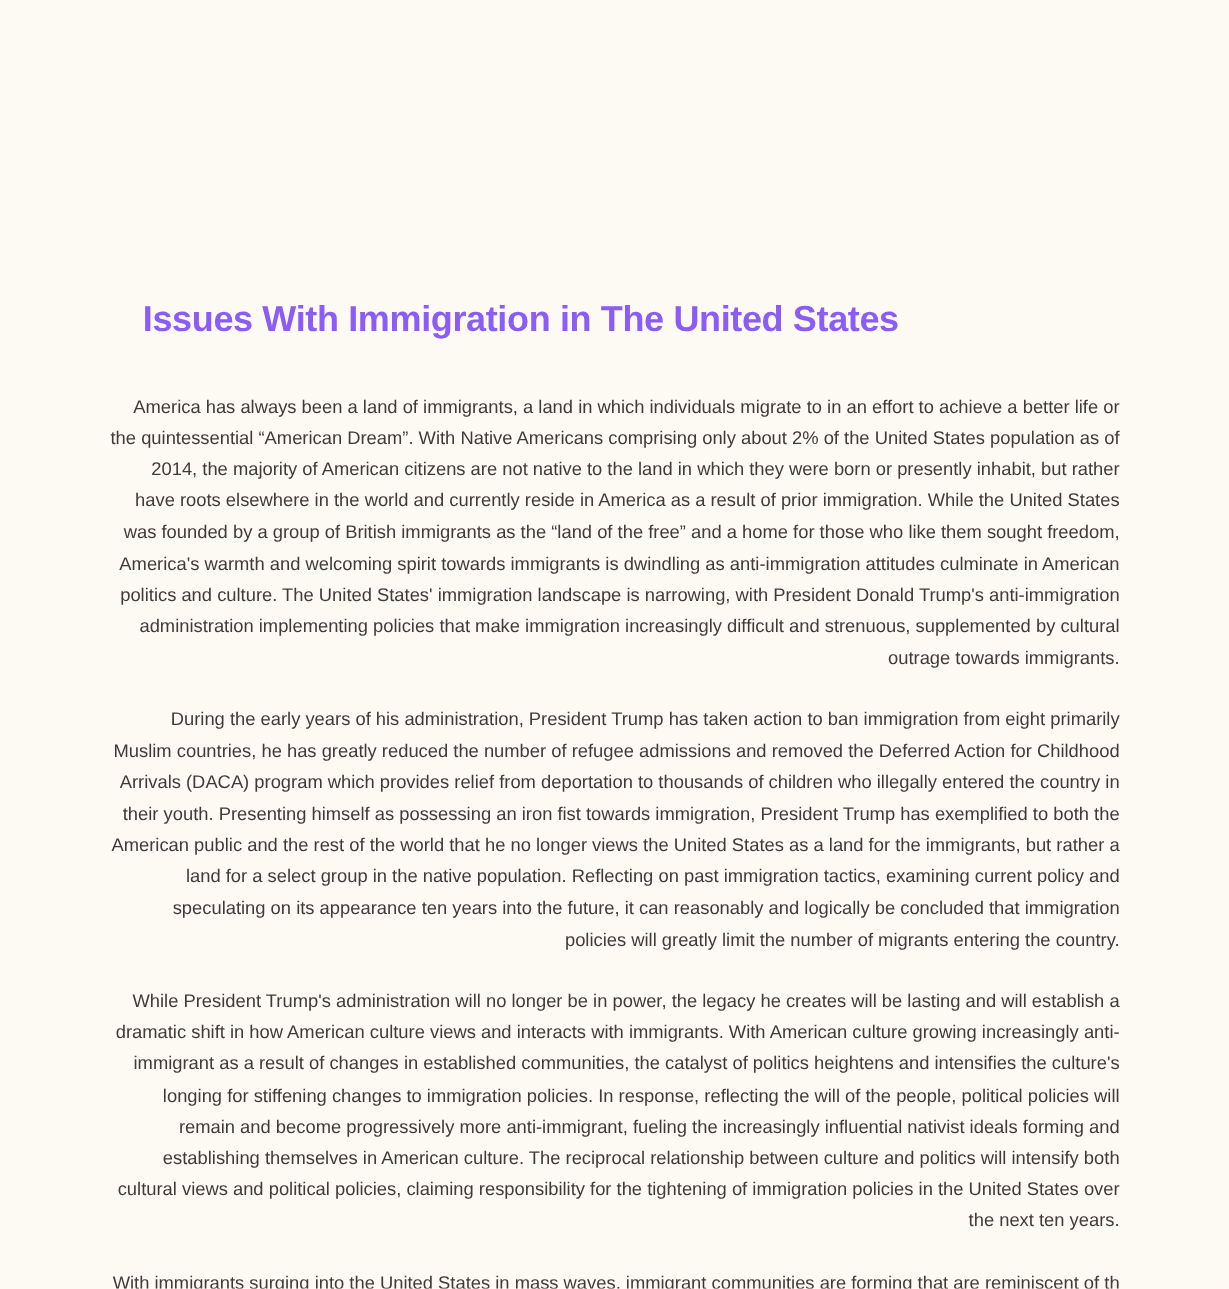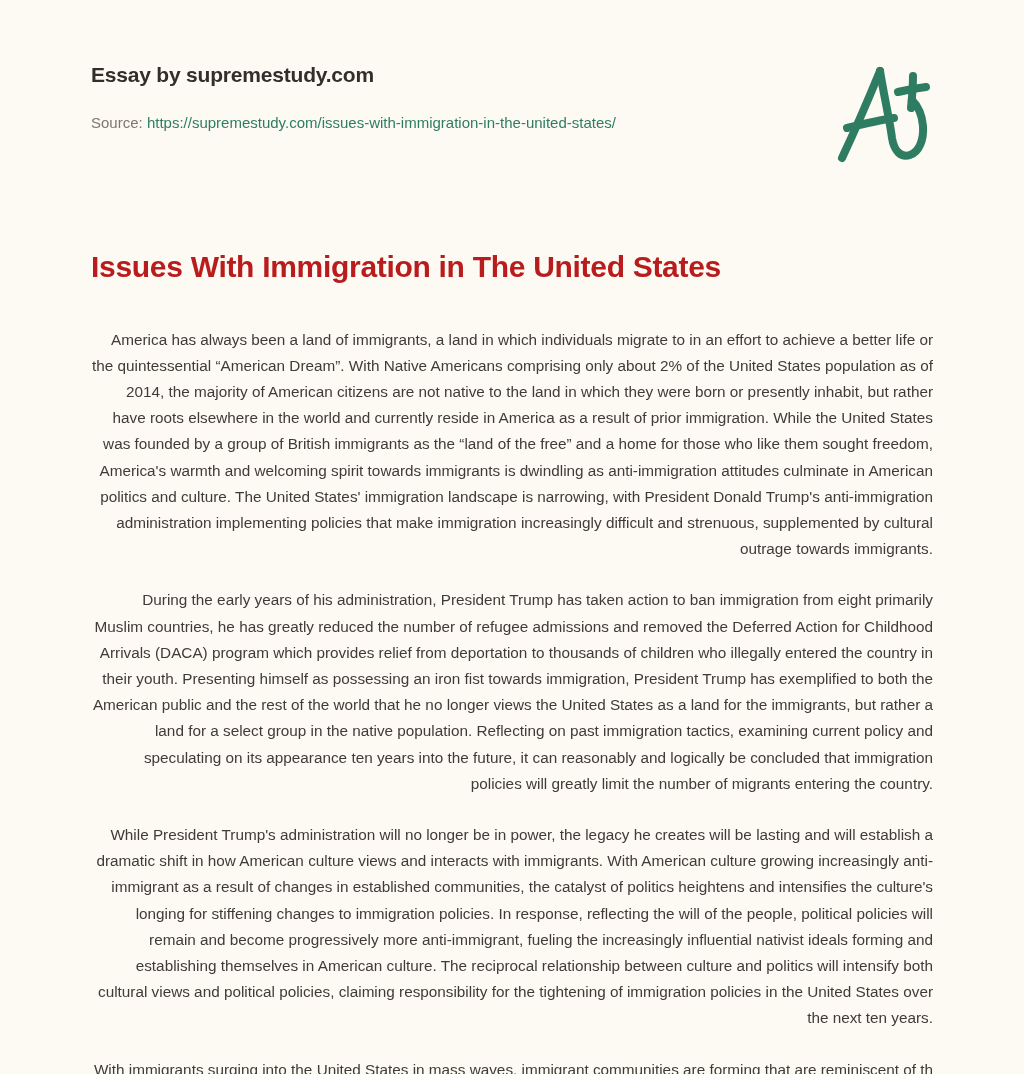--- a/index.html
+++ b/index.html
@@ -75,65 +75,43 @@
     position: absolute;
     left: 91px;
     top: 248px;
     width: 842px;
   }
 
   .article-title {
     font-size: 30px;
     font-weight: 700;
     letter-spacing: -0.3px;
-    color: #b91c1c;
+    color: #8b5cf6;
     line-height: 1.25;
     margin-bottom: 41px;
+    margin-left: 28px;
   }
 
   .article-body p {
     font-size: 15.3px;
     line-height: 26.2px;
     color: #413b37;
     margin-bottom: 25px;
     text-align: right;
   }
 
   .article-body p:last-child {
     margin-bottom: 0;
   }
 </style>
 </head>
 <body>
 
 <div class="page">
 
-  <header class="doc-header">
-    <div class="byline">Essay by supremestudy.com</div>
-
-    <div class="source-row">
-      <span class="source-label">Source:</span>
-      <a class="source-link" href="#">https://supremestudy.com/issues-with-immigration-in-the-united-states/</a>
-    </div>
-
-    <svg class="brand-mark" viewBox="0 0 120 120" aria-hidden="true">
-      <g fill="none" stroke="#2e7d63" stroke-linecap="round" stroke-linejoin="round">
-
-        <path d="M62 19 C55 36, 40 72, 24 106" stroke-width="8"></path>
-
-        <path d="M62 19 C66 44, 72 70, 74 86 C76 99, 83 106, 92 103 C101 100, 106 88, 105 74 C104 62, 99 53, 94 48" stroke-width="8"></path>
-
-        <path d="M29 76 C45 72, 62 68, 76 66" stroke-width="8"></path>
-
-        <path d="M80 40 C88 38, 98 36, 108 35" stroke-width="8"></path>
-
-        <path d="M95 24 C95 34, 94 46, 93 56" stroke-width="8"></path>
-      </g>
-    </svg>
-  </header>
 
   <main class="article">
     <h1 class="article-title">Issues With Immigration in The United States</h1>
 
     <div class="article-body">
       <p>America has always been a land of immigrants, a land in which individuals migrate to in an effort to achieve a better life or the quintessential “American Dream”. With Native Americans comprising only about 2% of the United States population as of 2014, the majority of American citizens are not native to the land in which they were born or presently inhabit, but rather have roots elsewhere in the world and currently reside in America as a result of prior immigration. While the United States was founded by a group of British immigrants as the “land of the free” and a home for those who like them sought freedom, America's warmth and welcoming spirit towards immigrants is dwindling as anti-immigration attitudes culminate in American politics and culture. The United States' immigration landscape is narrowing, with President Donald Trump's anti-immigration administration implementing policies that make immigration increasingly difficult and strenuous, supplemented by cultural outrage towards immigrants.</p>
       <p>During the early years of his administration, President Trump has taken action to ban immigration from eight primarily Muslim countries, he has greatly reduced the number of refugee admissions and removed the Deferred Action for Childhood Arrivals (DACA) program which provides relief from deportation to thousands of children who illegally entered the country in their youth. Presenting himself as possessing an iron fist towards immigration, President Trump has exemplified to both the American public and the rest of the world that he no longer views the United States as a land for the immigrants, but rather a land for a select group in the native population. Reflecting on past immigration tactics, examining current policy and speculating on its appearance ten years into the future, it can reasonably and logically be concluded that immigration policies will greatly limit the number of migrants entering the country.</p>
       <p>While President Trump's administration will no longer be in power, the legacy he creates will be lasting and will establish a dramatic shift in how American culture views and interacts with immigrants. With American culture growing increasingly anti-immigrant as a result of changes in established communities, the catalyst of politics heightens and intensifies the culture's longing for stiffening changes to immigration policies. In response, reflecting the will of the people, political policies will remain and become progressively more anti-immigrant, fueling the increasingly influential nativist ideals forming and establishing themselves in American culture. The reciprocal relationship between culture and politics will intensify both cultural views and political policies, claiming responsibility for the tightening of immigration policies in the United States over the next ten years.</p>
       <p>With immigrants surging into the United States in mass waves, immigrant communities are forming that are reminiscent of th</p>
     </div>

